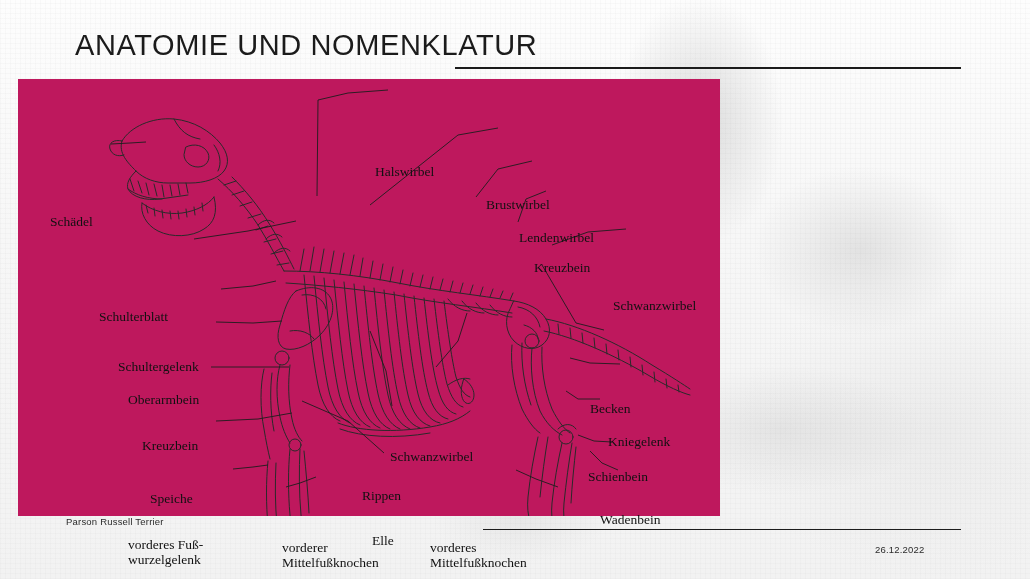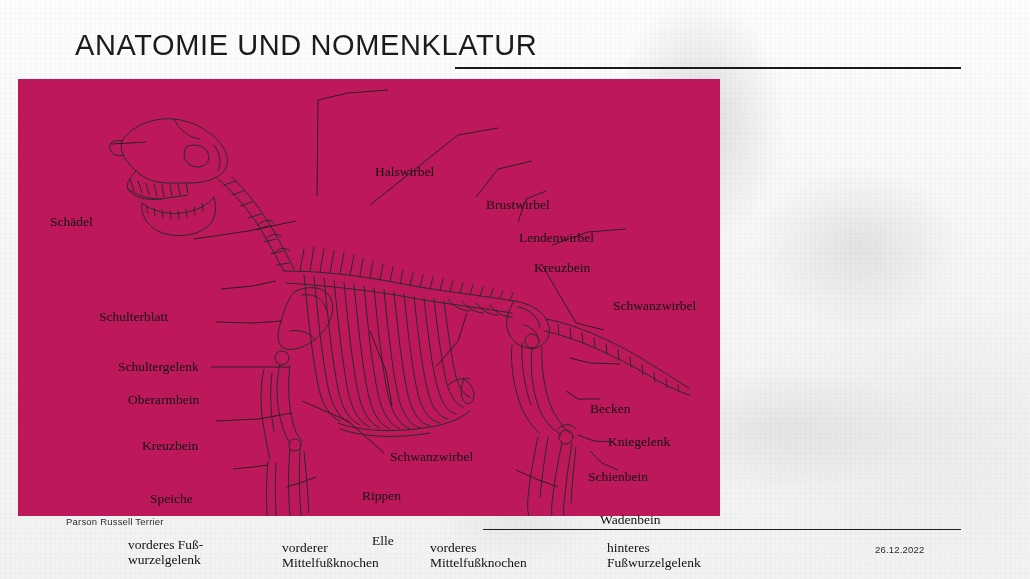--- a/index.html
+++ b/index.html
@@ -294,22 +294,20 @@
   <div class="label" style="left:357px; top:85px;">Halswirbel</div>
   <div class="label" style="left:468px; top:118px;">Brustwirbel</div>
   <div class="label" style="left:501px; top:151px;">Lendenwirbel</div>
   <div class="label" style="left:516px; top:181px;">Kreuzbein</div>
   <div class="label" style="left:595px; top:219px;">Schwanzwirbel</div>
   <div class="label" style="left:572px; top:322px;">Becken</div>
   <div class="label" style="left:590px; top:355px;">Kniegelenk</div>
   <div class="label" style="left:570px; top:390px;">Schienbein</div>
   <div class="label" style="left:582px; top:433px;">Wadenbein</div>
 
-  <div class="label two" style="left:589px; top:461px; width:112px; text-align:left;">hinteres
-Fußwurzelgelenk</div>
   <div class="label two" style="left:412px; top:461px; width:140px; text-align:left;">vorderes
 Mittelfußknochen</div>
 
   <div class="label" style="left:372px; top:370px;">Schwanzwirbel</div>
   <div class="label" style="left:344px; top:409px;">Rippen</div>
   <div class="label" style="left:354px; top:454px;">Elle</div>
 
   <div class="label two" style="left:264px; top:461px; width:140px; text-align:left;">vorderer
 Mittelfußknochen</div>
   <div class="label two" style="left:110px; top:458px; width:112px; text-align:left;">vorderes Fuß-

